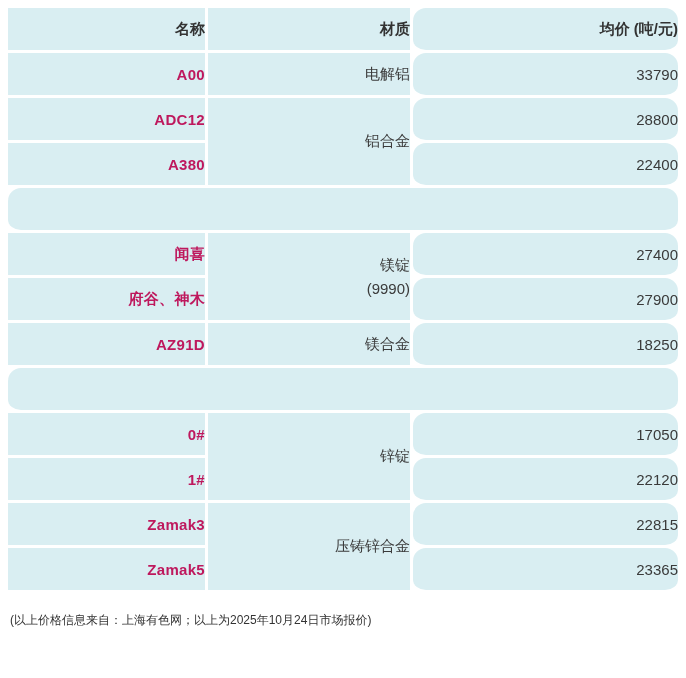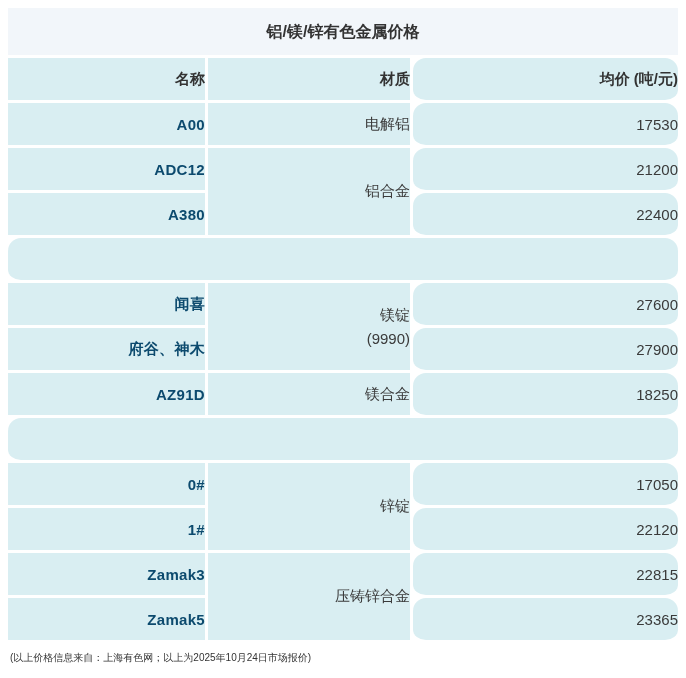--- a/index.html
+++ b/index.html
@@ -47,90 +47,89 @@
   .price-table thead th {
     height: 42px;
     font-weight: bold;
     color: #333333;
   }
   .price-table tbody td {
     height: 42px;
   }
   .price-table td.name {
     font-weight: bold;
-    color: #0c4a6e;
+    color: #be185d;
     letter-spacing: 0.3px;
   }
   .price-table td.mat,
   .price-table td.price {
     font-weight: normal;
     font-size: 15px;
   }
   .price-table tr.spacer td {
     height: 42px;
   }
   .mat .mat-line {
     line-height: 1.6;
   }
   .footer-note {
-    margin-top: 6px;
+    margin-top: 18px;
     padding-left: 2px;
-    font-size: 10px;
+    font-size: 12px;
     color: #333333;
     line-height: 18px;
   }
 </style>
 </head>
 <body>
 
 <div class="page">
 
-  <div class="title-bar">铝/镁/锌有色金属价格</div>
 
   <table class="price-table">
     <colgroup>
       <col style="width:200px">
       <col style="width:205px">
       <col>
     </colgroup>
     <thead>
       <tr>
         <th>名称</th>
         <th>材质</th>
         <th>均价 (吨/元)</th>
       </tr>
     </thead>
     <tbody>
 
       <tr>
         <td class="name">A00</td>
         <td class="mat">电解铝</td>
-        <td class="price">17530</td>
+        <td class="price">33790</td>
       </tr>
       <tr>
         <td class="name">ADC12</td>
         <td class="mat" rowspan="2">铝合金</td>
-        <td class="price">21200</td>
+        <td class="price">28800</td>
       </tr>
       <tr>
         <td class="name">A380</td>
         <td class="price">22400</td>
       </tr>
 
       <tr class="spacer">
         <td colspan="3"></td>
       </tr>
 
       <tr>
         <td class="name">闻喜</td>
         <td class="mat" rowspan="2">
           <div class="mat-line">镁锭</div>
           <div class="mat-line">(9990)</div>
         </td>
-        <td class="price">27600</td>
+        <td class="price">27400</td>
       </tr>
       <tr>
         <td class="name">府谷、神木</td>
         <td class="price">27900</td>
       </tr>
       <tr>
         <td class="name">AZ91D</td>
         <td class="mat">镁合金</td>
         <td class="price">18250</td>
       </tr>

